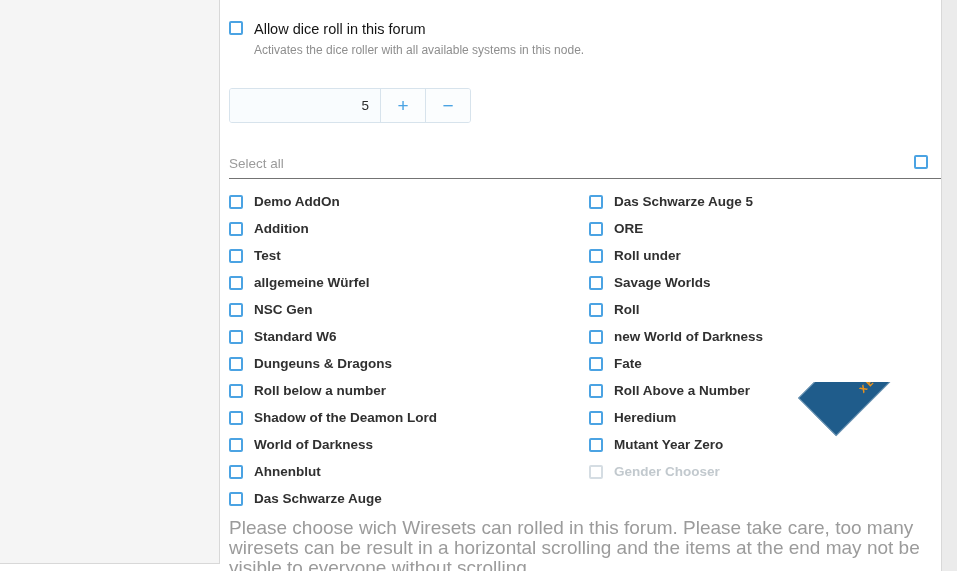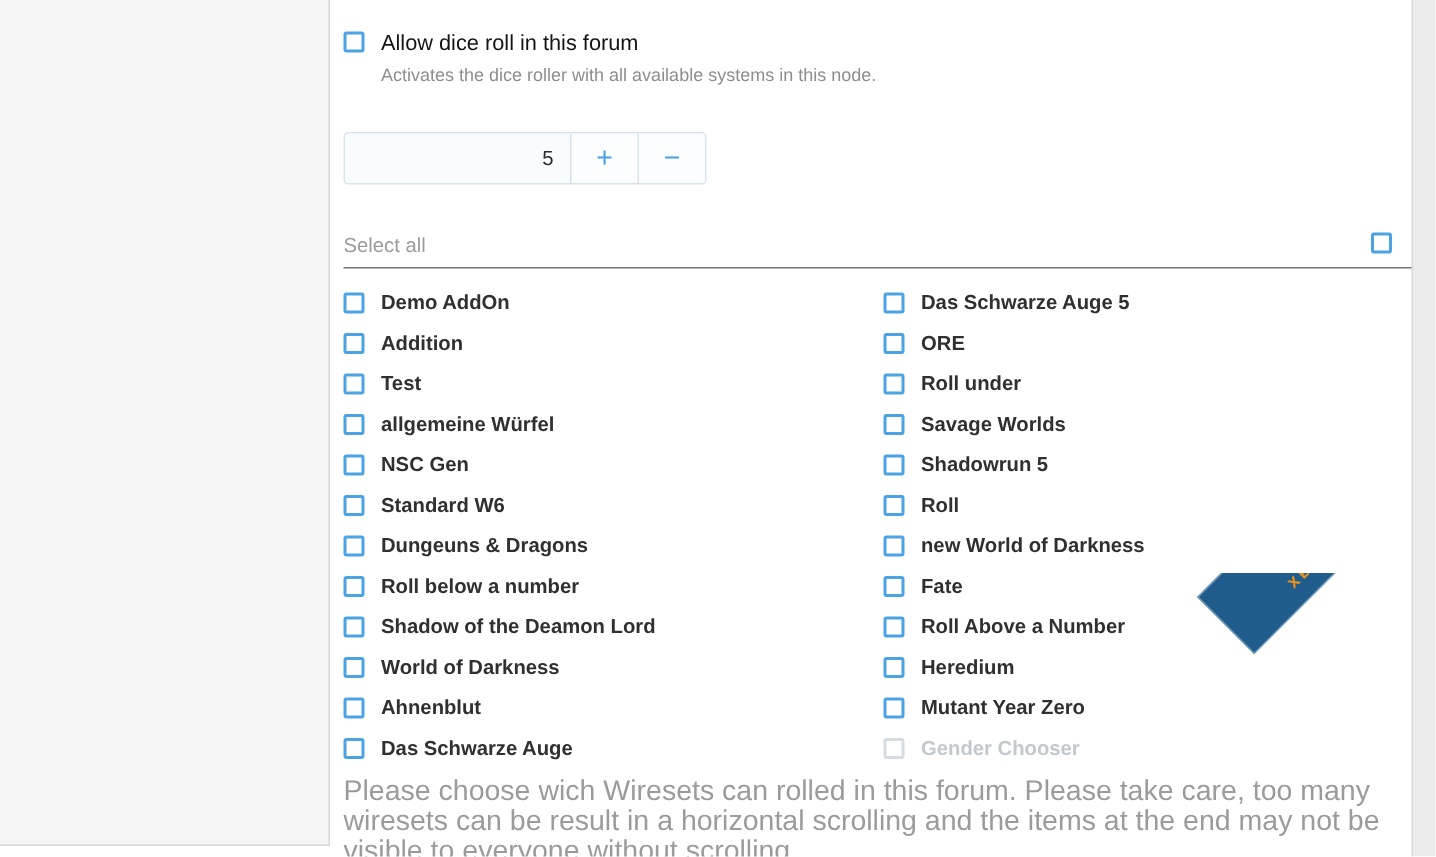--- a/index.html
+++ b/index.html
@@ -324,24 +324,20 @@
           <div class="opt">
             <span class="cb"></span>
             <span class="txt">Roll under</span>
           </div>
           <div class="opt">
             <span class="cb"></span>
             <span class="txt">Savage Worlds</span>
           </div>
           <div class="opt">
             <span class="cb"></span>
-            <span class="txt">Shadowrun 5</span>
-          </div>
-          <div class="opt">
-            <span class="cb"></span>
             <span class="txt">Roll</span>
           </div>
           <div class="opt">
             <span class="cb"></span>
             <span class="txt">new World of Darkness</span>
           </div>
           <div class="opt">
             <span class="cb"></span>
             <span class="txt">Fate</span>
           </div>

